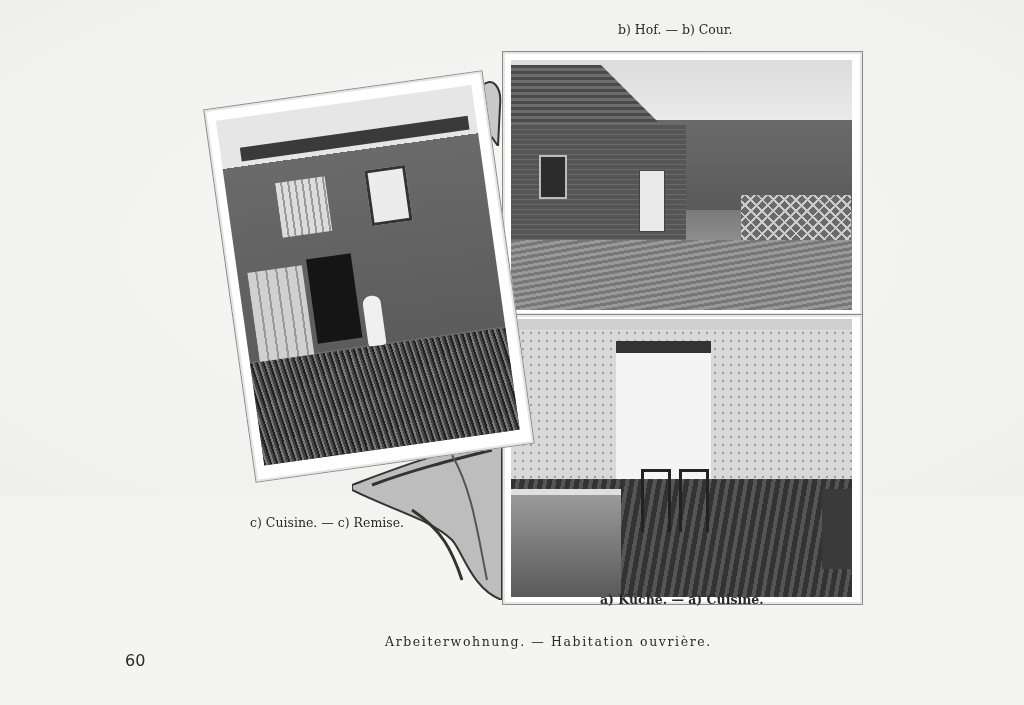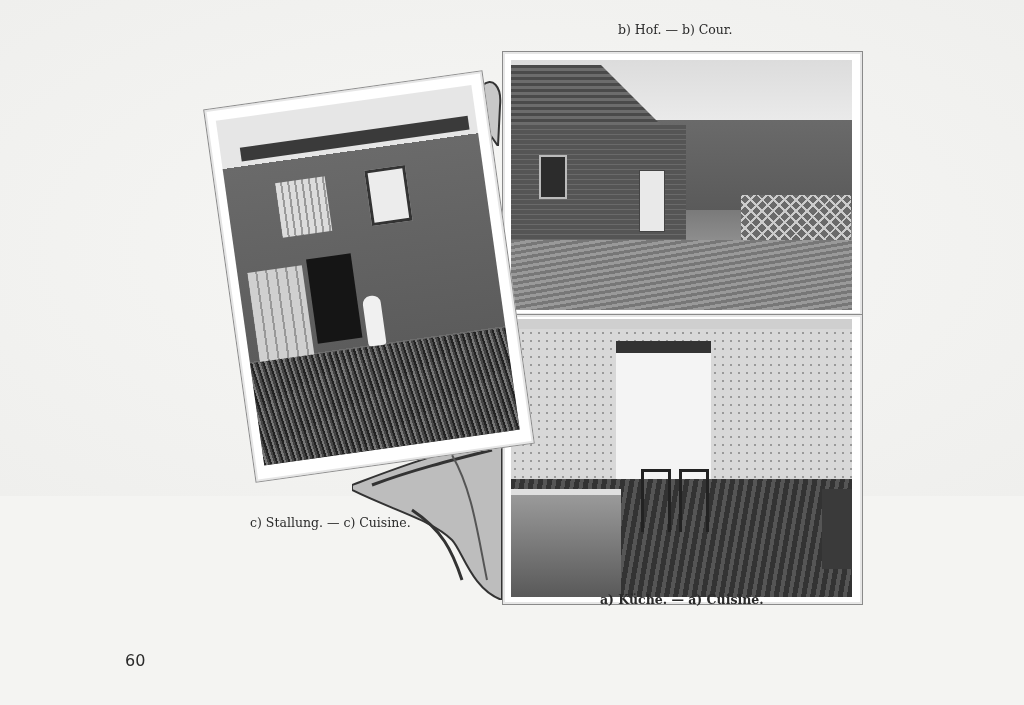--- a/index.html
+++ b/index.html
@@ -85,16 +85,17 @@
       <div class="roof-c"></div>
         <div class="shutter-c"></div>
         <div class="gate-c"></div>
       <div class="door-c"></div>
         <div class="win-c"></div>
         <div class="grass-c"></div>
         <div class="child-c"></div>
     </div>
   </div>
 
-  <div class="cap" style="left:250px;top:515px;">c) Stallung. — c) Cuisine.</div>
+  <div class="cap" style="left:250px;top:515px;">c) Cuisine. — c) Remise.</div>
   <div class="cap" style="left:600px;top:592px;font-weight:bold;">a) Küche. — a) Cuisine.</div>
+  <div class="cap cap-spaced" style="left:385px;top:634px;">Arbeiterwohnung. — Habitation ouvrière.</div>
   <div class="cap" style="left:125px;top:651px;font-family:'DejaVu Sans',sans-serif;font-size:16px;">60</div>
 </div>
 
 </body></html>

